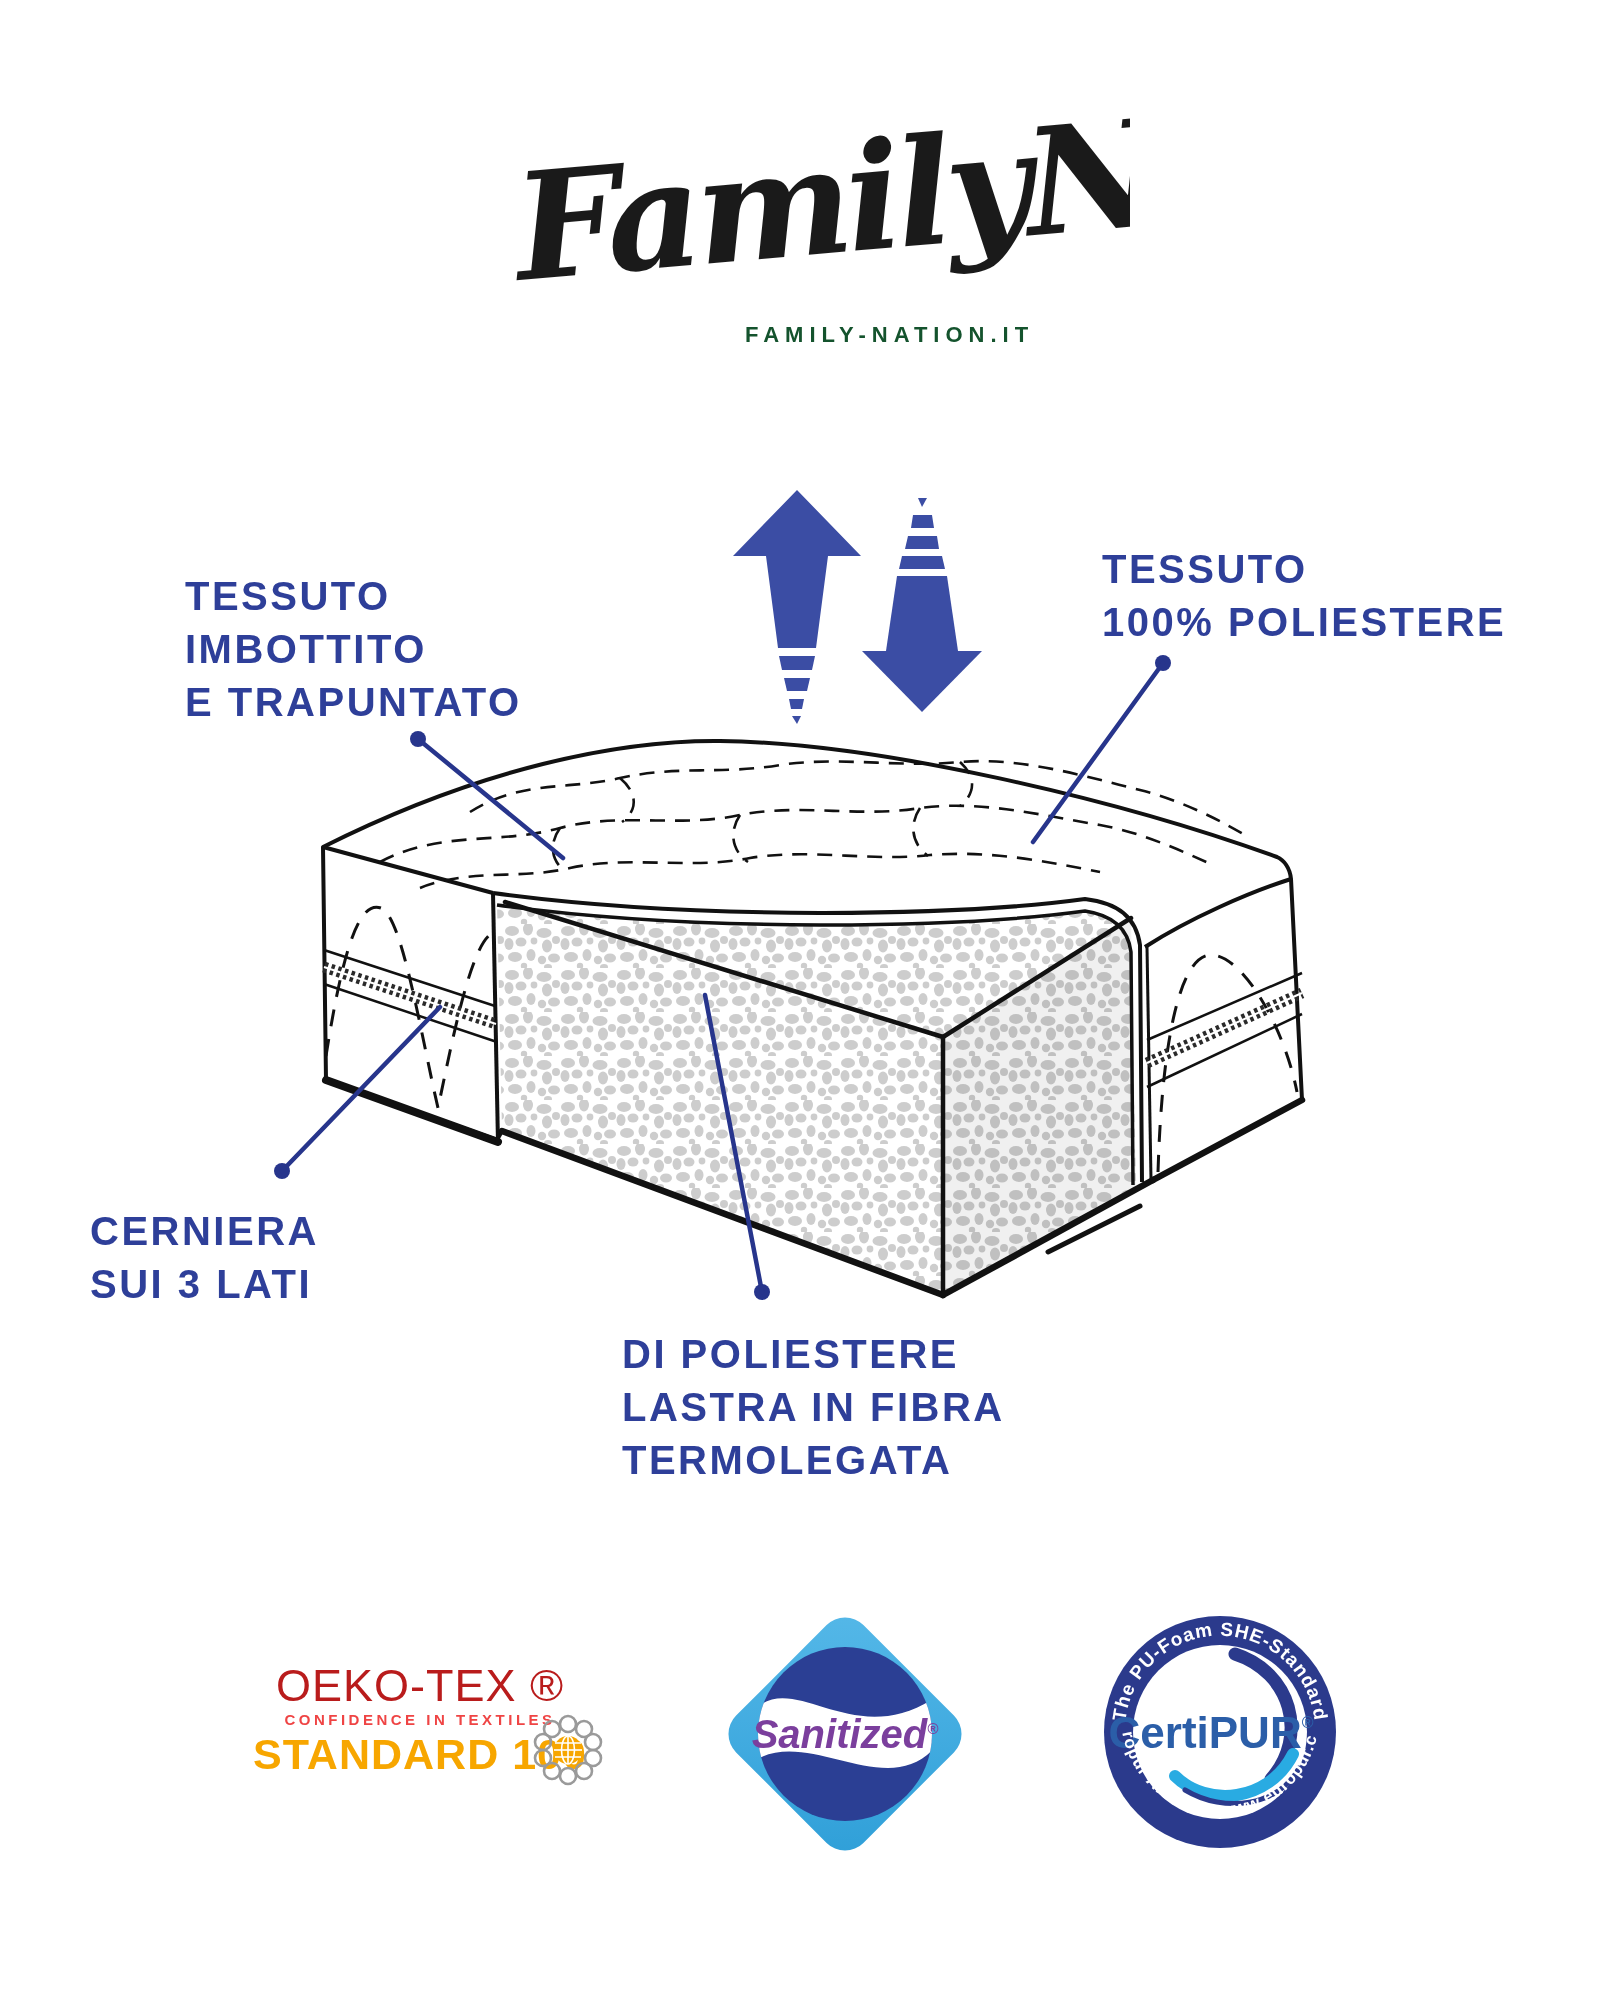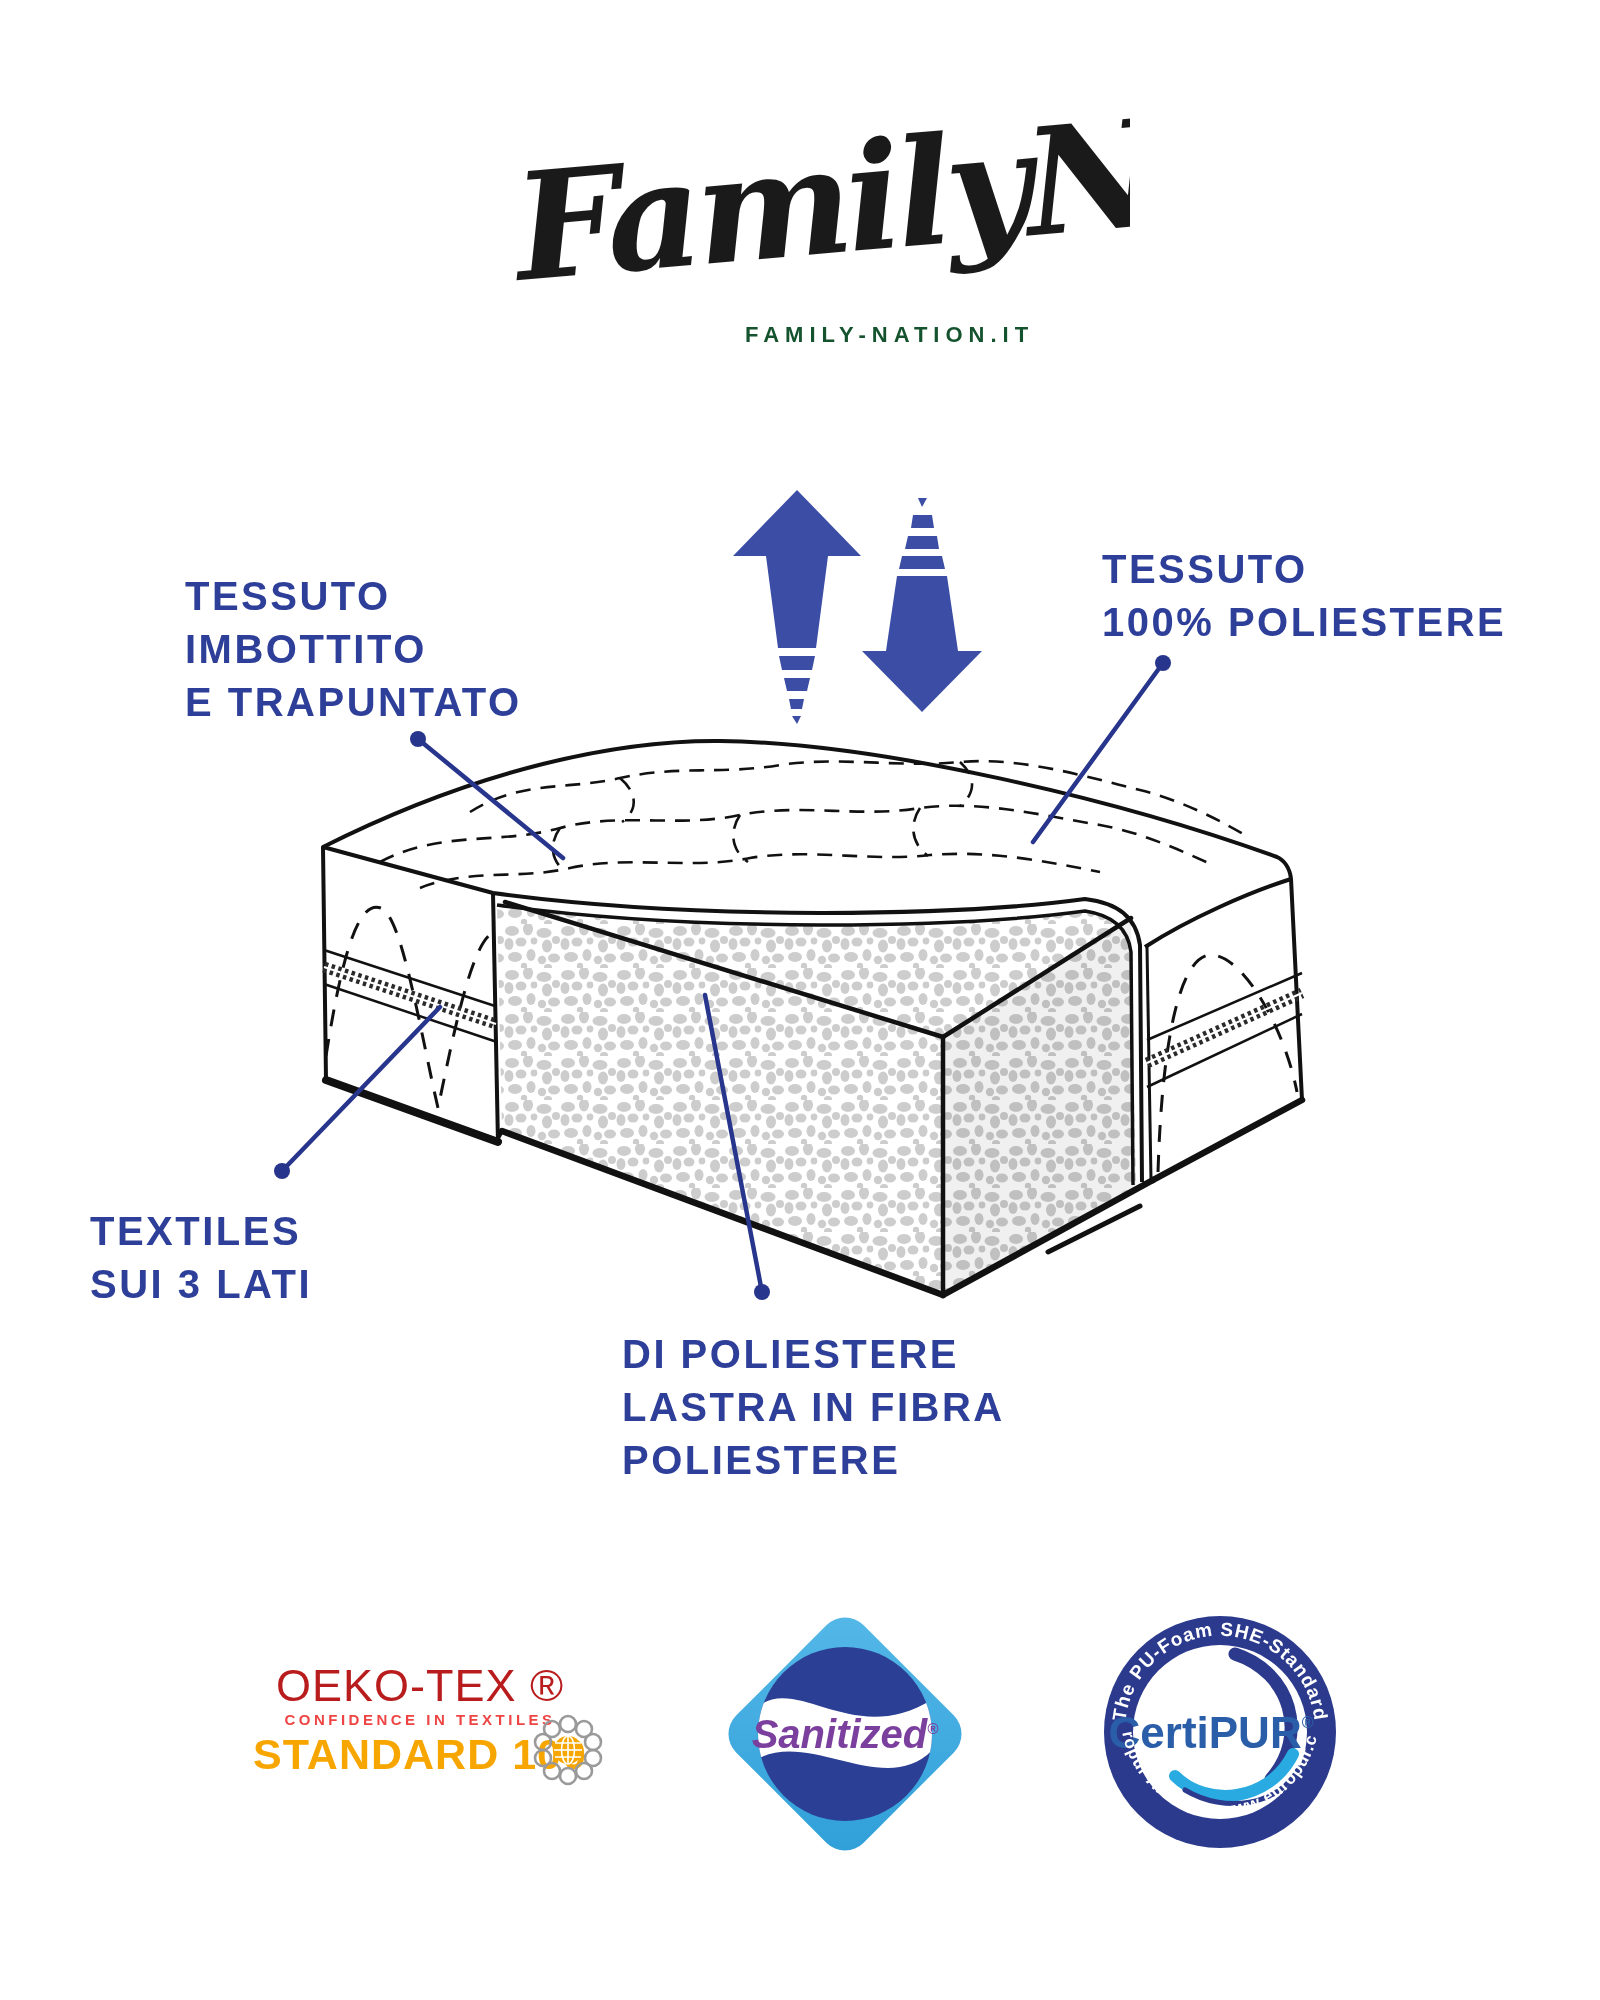--- a/index.html
+++ b/index.html
@@ -151,28 +151,28 @@
     <div>IMBOTTITO</div>
     <div>E TRAPUNTATO</div>
   </div>
 
   <div class="abs lbl" style="left:1102px;top:543px;">
     <div>TESSUTO</div>
     <div>100% POLIESTERE</div>
   </div>
 
   <div class="abs lbl" style="left:90px;top:1205px;">
-    <div>TEXTILES</div>
+    <div>CERNIERA</div>
     <div>SUI 3 LATI</div>
   </div>
 
   <div class="abs lbl" style="left:622px;top:1328px;">
     <div>DI POLIESTERE</div>
     <div>LASTRA IN FIBRA</div>
-    <div>POLIESTERE</div>
+    <div>TERMOLEGATA</div>
   </div>
 
   <div class="abs oeko" style="left:250px;top:1663px;">
     <div class="oeko-line1">OEKO-TEX ®</div>
     <div class="oeko-line2">CONFIDENCE IN TEXTILES</div>
     <div class="oeko-line3">STANDARD 100</div>
   </div>
   <svg class="abs" style="left:530px;top:1712px;" width="76" height="76" viewBox="0 0 76 76">
     <g stroke="#9a9a9a" stroke-width="2.6" fill="none">
       <circle cx="38" cy="12" r="8"></circle>

